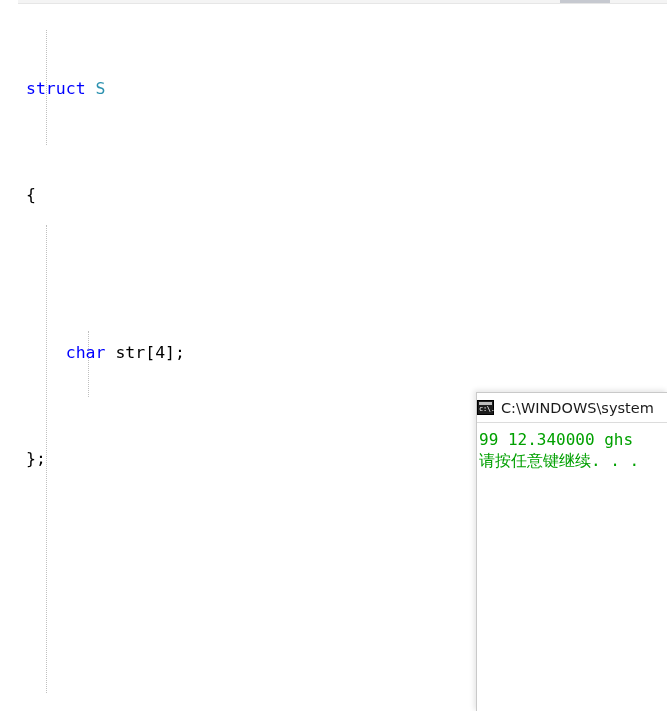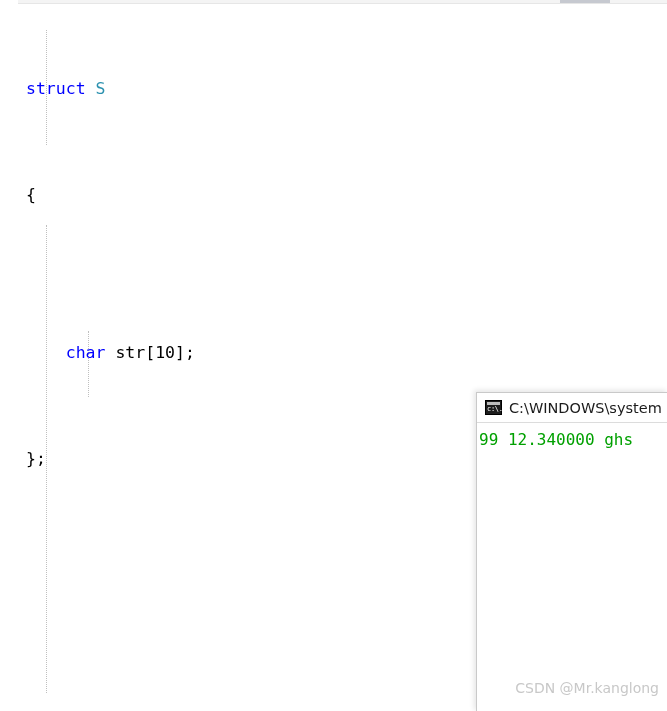--- a/index.html
+++ b/index.html
@@ -76,21 +76,20 @@
     border-top: 1px solid #c9c9c9;
     box-shadow: -2px -2px 5px rgba(0,0,0,0.10);
     overflow: hidden;
   }
   .console-titlebar {
     height: 30px;
     background: #ffffff;
     border-bottom: 1px solid #dcdcdc;
     display: flex;
     align-items: center;
-    padding-left: 8px;
     box-sizing: border-box;
   }
   .cmd-icon {
     width: 17px; height: 15px;
     background: #1d1d1d;
     border: 1px solid #000;
     position: relative;
     flex: 0 0 auto;
     margin-right: 7px;
     box-sizing: border-box;
@@ -157,21 +156,21 @@
     <div class="guide" style="left:70px; top:331px; height:66px;"></div>
 
     <div class="code" style="top:-3px;">
 
       <div class="line"><span class="kw">struct</span><span class="pln"> </span><span class="typ">S</span></div>
 
       <div class="line"><span class="pln">{</span></div>
 
 
 
-      <div class="line"><span class="pln">    </span><span class="kw">char</span><span class="pln"> str[10];</span></div>
+      <div class="line"><span class="pln">    </span><span class="kw">char</span><span class="pln"> str[4];</span></div>
 
       <div class="line"><span class="pln">};</span></div>
 
       <div class="line"></div>
 
       
 
       
 
       
@@ -213,17 +212,17 @@
     </div>
   </div>
 
   <div id="console">
     <div class="console-titlebar">
       <div class="cmd-icon"></div>
       <div class="console-title">C:\WINDOWS\system</div>
     </div>
     <div class="console-body">
       <div class="console-line">99 12.340000 ghs</div>
-    </div>
-    <div class="watermark">CSDN @Mr.kanglong</div>
+      <div class="console-line">请按任意键继续. . .</div>
+    </div>
   </div>
 
 </div>
 
 </body></html>

